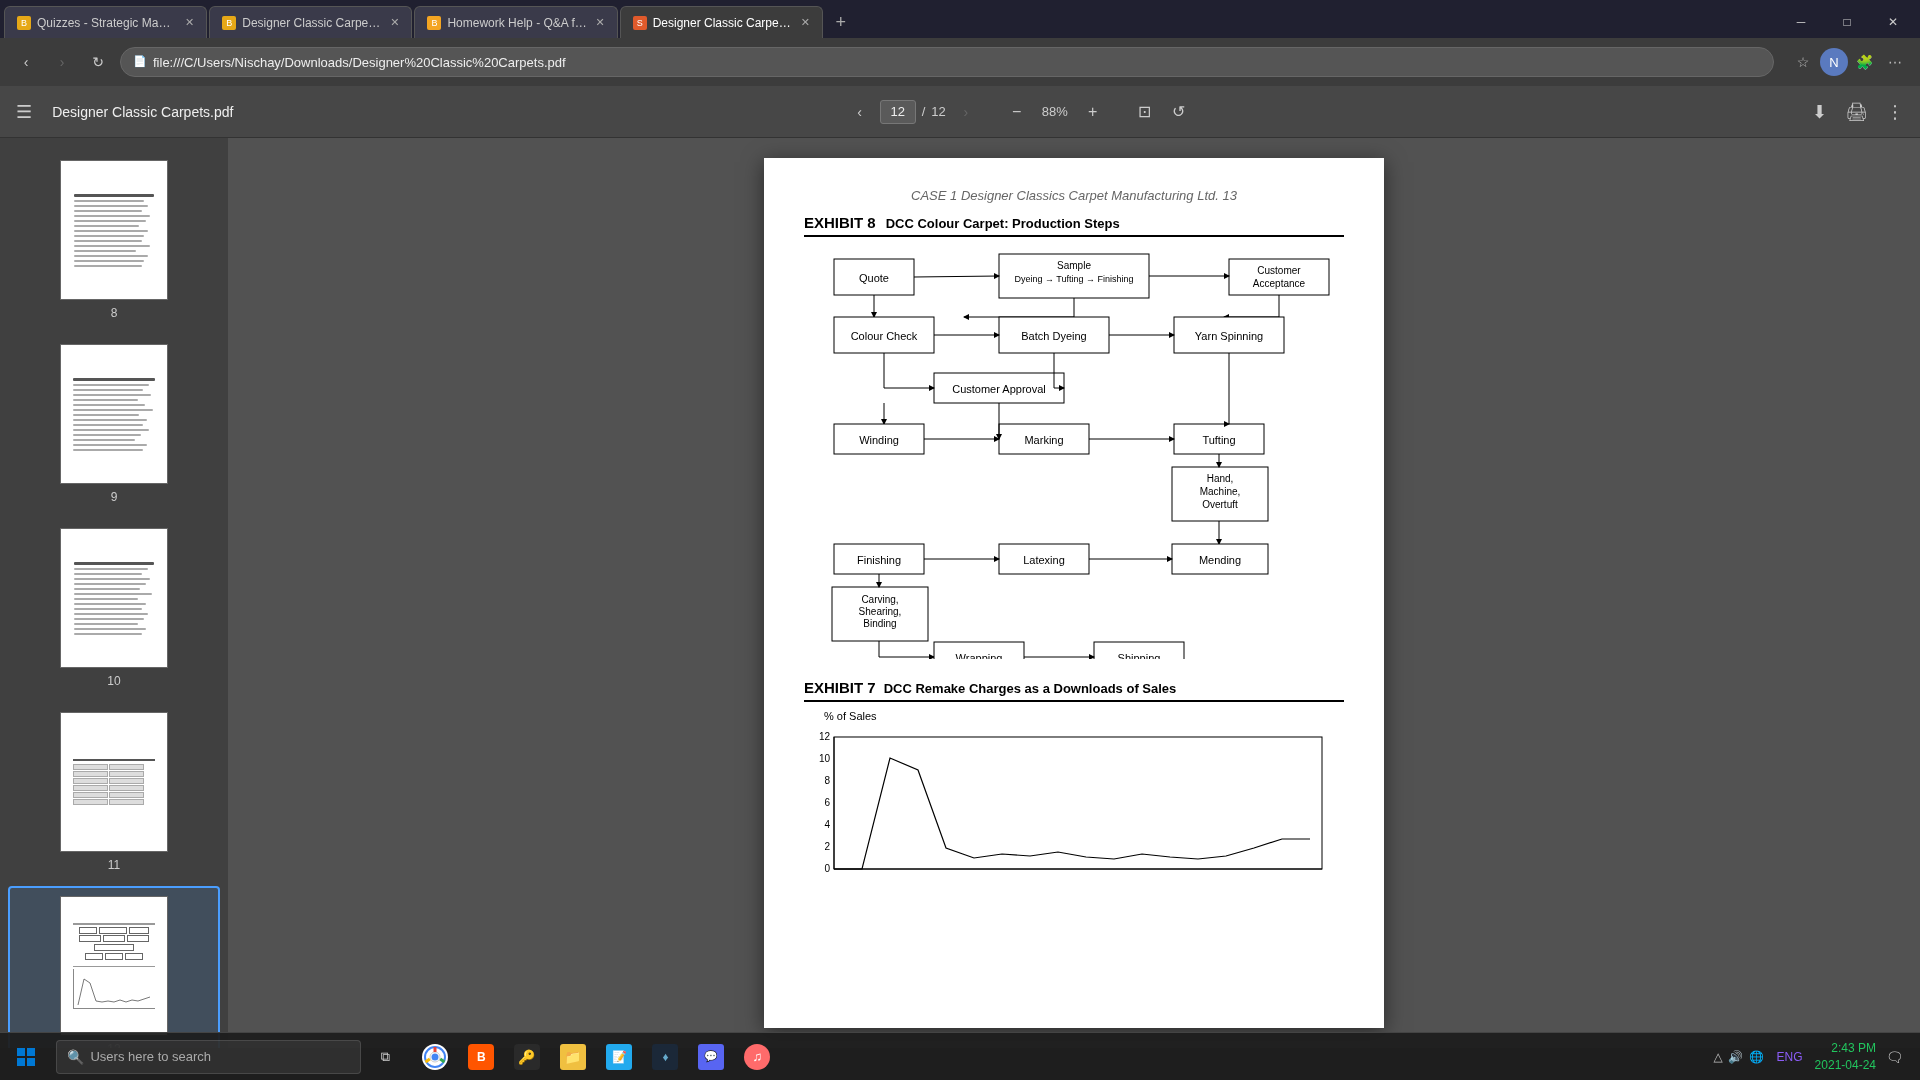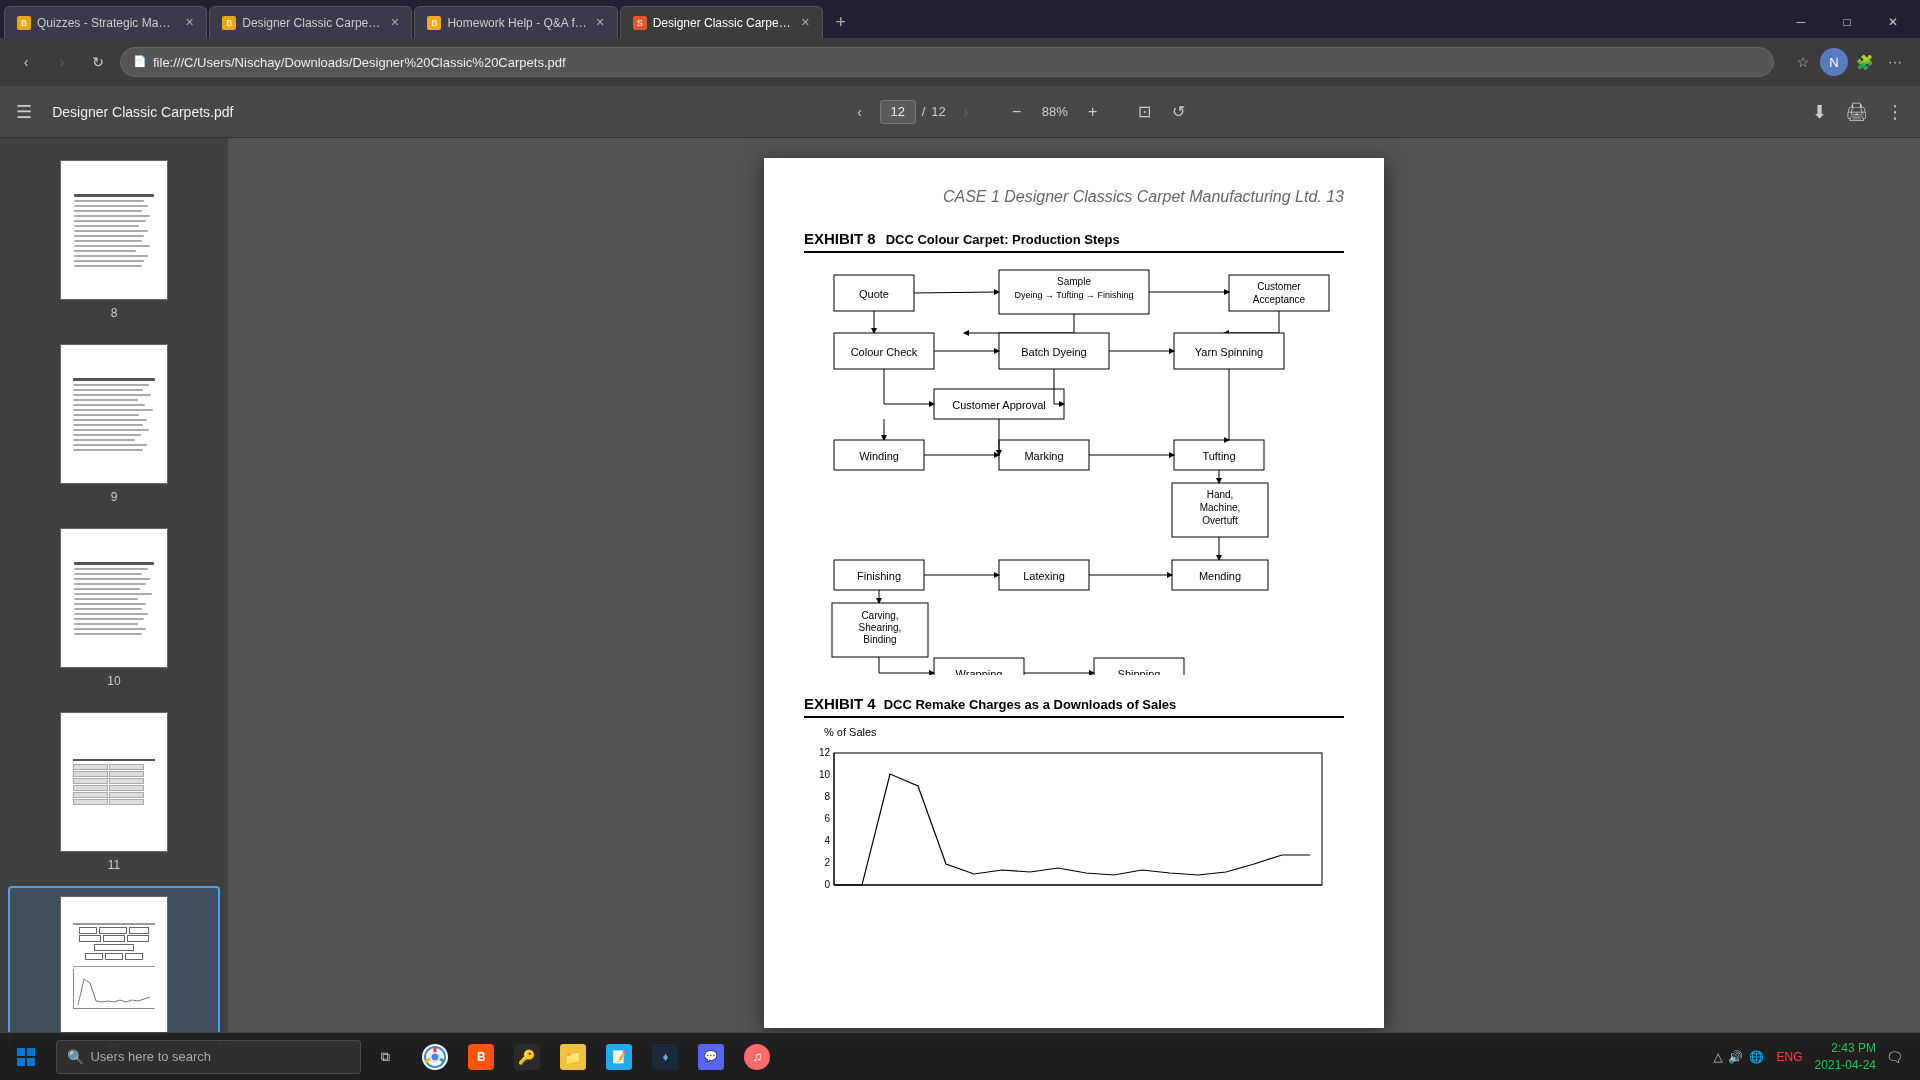--- a/index.html
+++ b/index.html
@@ -82,21 +82,21 @@
     
     .pdf-page-area {
       flex: 1; overflow-y: auto; background: #525252;
       display: flex; justify-content: center; padding: 20px;
     }
     .pdf-page {
       width: 620px; min-height: 860px; background: #fff;
       box-shadow: 0 4px 20px rgba(0,0,0,0.5);
       padding: 30px 40px; position: relative;
     }
-    .page-header-small { font-size: 16px; color: #666; text-align: right; margin-bottom: 24px; font-style: italic; }
+    .page-header-small { font-size: 13px; color: #666; text-align: center; margin-bottom: 11px; font-style: italic; }
     .exhibit-label { font-variant: small-caps; font-size: 15px; font-weight: bold; }
     .divider { border: none; border-top: 2px solid #000; margin: 4px 0 12px 0; }
     .chart-title-row { display: flex; align-items: baseline; gap: 8px; margin-bottom: 4px; }
     .chart-hr { border: none; border-top: 2px solid #000; margin-bottom: 8px; }
 
     
     .taskbar {
       position: fixed; bottom: 0; left: 0; width: 1920px; height: 48px;
       background: rgba(30,30,30,0.95); display: flex; align-items: center;
       border-top: 1px solid #444; z-index: 100;
@@ -467,21 +467,21 @@
 
           <defs>
             <marker id="arrow" markerWidth="6" markerHeight="6" refX="5" refY="3" orient="auto">
               <path d="M0,0 L0,6 L6,3 z" fill="black"></path>
             </marker>
           </defs>
         </svg>
       </div>
 
       <div class="chart-title-row">
-        <span class="exhibit-label">EXHIBIT 4</span>
+        <span class="exhibit-label">EXHIBIT 7</span>
         <span style="font-size:13px;font-weight:bold;">DCC Remake Charges as a Downloads of Sales</span>
       </div>
       <hr class="chart-hr">
 
       <div style="position:relative;">
         <div style="font-size:11px;margin-left:20px;margin-bottom:4px;">% of Sales</div>
         <svg width="530" height="175" viewBox="0 0 530 175" style="margin-left:8px;">
 
           <text x="18" y="14" text-anchor="end" font-size="10">12</text>
           <text x="18" y="36" text-anchor="end" font-size="10">10</text>
@@ -567,20 +567,20 @@
       <div class="taskbar-app-icon" style="background:#ff6b6b;border-radius:50%;color:white;font-size:13px;">♫</div>
     </div>
   </div>
 
   <div class="taskbar-right">
     <div style="display:flex;align-items:center;gap:6px;color:#bbb;font-size:12px;">
       <span>△</span>
       <span>🔊</span>
       <span>🌐</span>
     </div>
-    <div style="color:#ef4444;font-size:12px;padding:0 6px;">ENG</div>
+    <div style="color:#8b5cf6;font-size:12px;padding:0 6px;">ENG</div>
     <div class="taskbar-time">
       <div>2:43 PM</div>
       <div>2021-04-24</div>
     </div>
     <div class="taskbar-notif" style="color:#ccc;font-size:14px;">🗨</div>
   </div>
 </div>
 
 </body></html>

